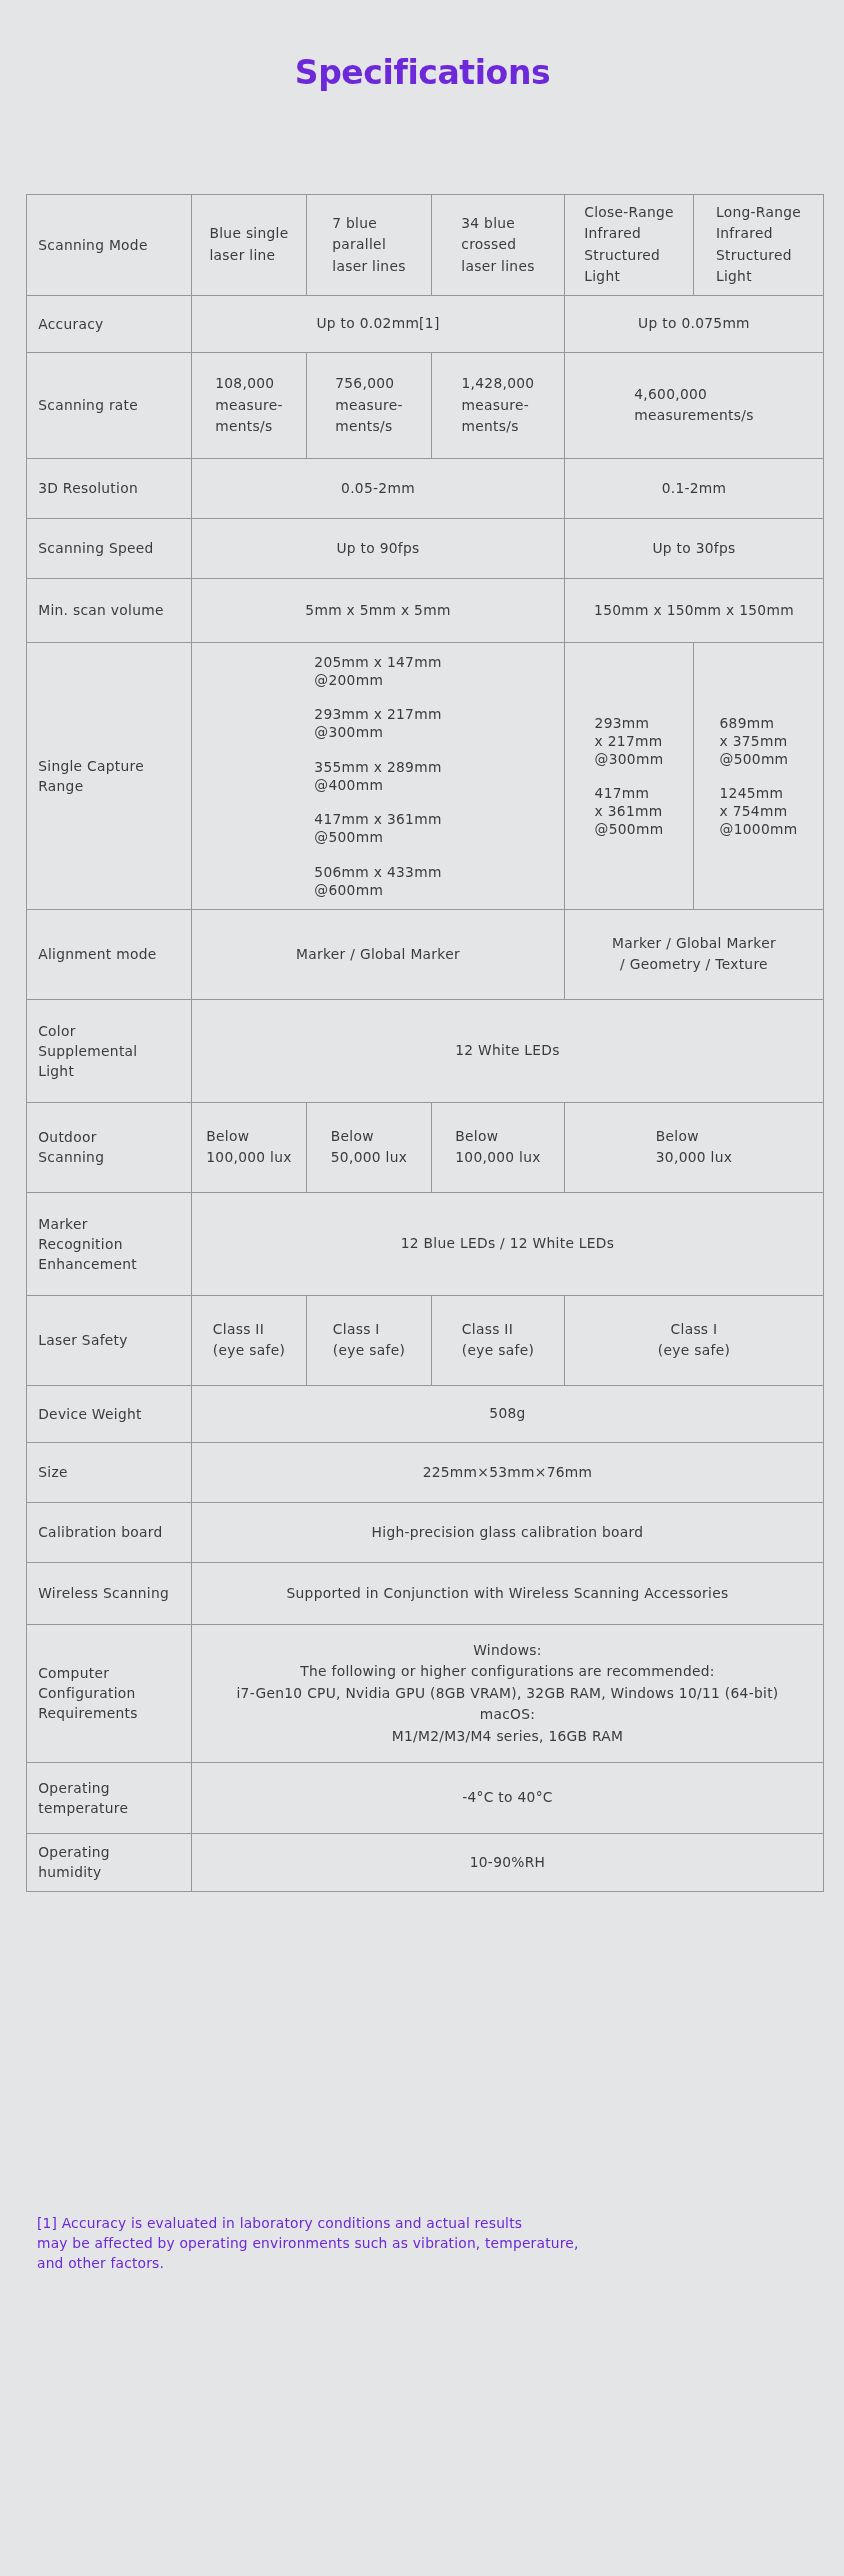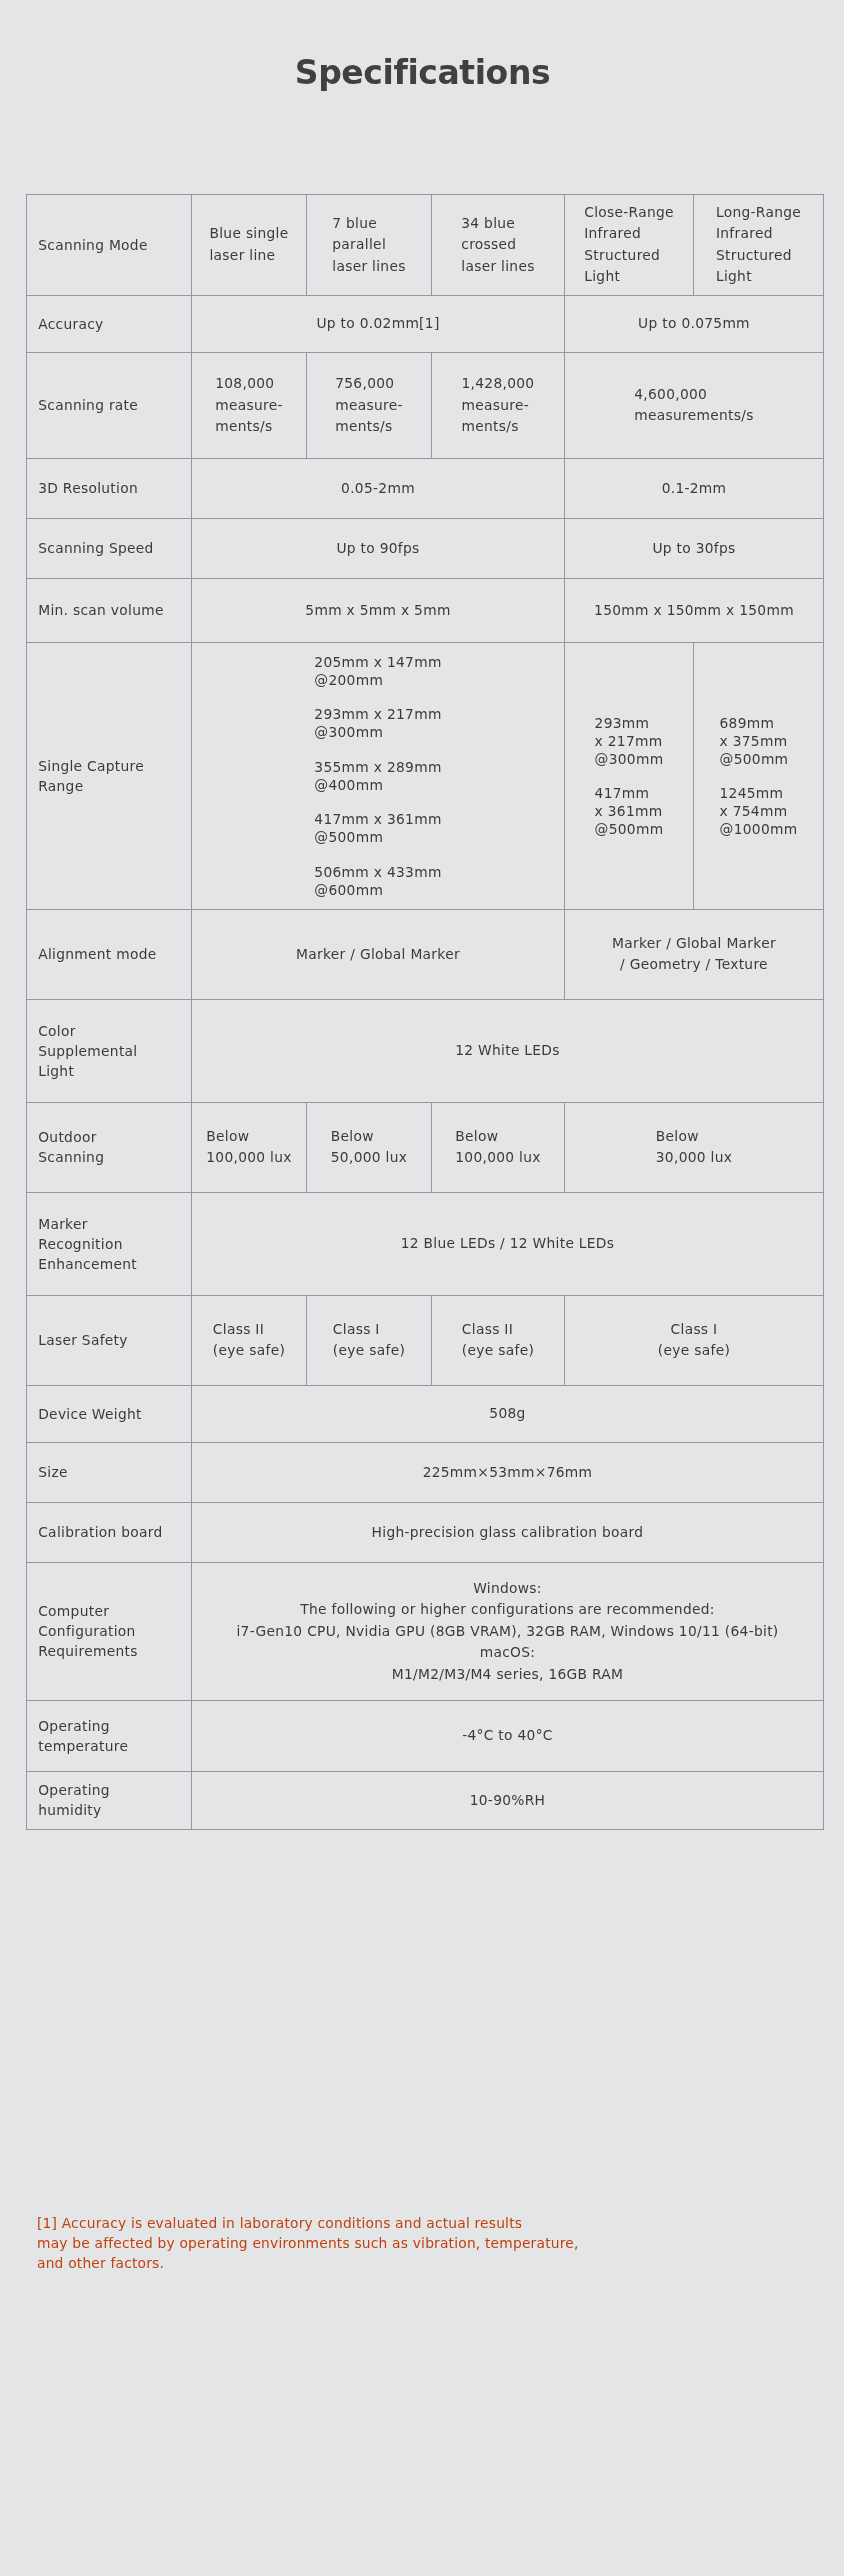--- a/index.html
+++ b/index.html
@@ -11,21 +11,21 @@
     position:relative;
   }
   .page-title{
     position:absolute;
     top:53px;left:0;width:845px;
     margin:0;
     text-align:center;
     font-size:33px;
     font-weight:bold;
     letter-spacing:-0.4px;
-    color:#404040;
+    color:#6d28d9;
   }
   table.spec{
     position:absolute;
     left:26px;top:194px;
     width:797px;
     border-collapse:collapse;
     table-layout:fixed;
     border:0.9px solid #8f8f93;
     border-bottom-width:1.7px;
   }
@@ -50,21 +50,21 @@
   td.vtop{vertical-align:top;padding-top:19px;}
   .grp{line-height:18px;margin-bottom:16.4px;}
   .grp:last-child{margin-bottom:0;}
   .footnote{
     position:absolute;
     left:37px;top:2213px;
     margin:0;
     font-size:13.8px;
     line-height:20px;
     letter-spacing:0.2px;
-    color:#c2410c;
+    color:#6d28d9;
   }
 </style>
 </head>
 <body>
 
 <div>
 
   <h1 class="page-title">Specifications</h1>
 
   <table class="spec">
@@ -150,20 +150,24 @@
           <td colspan="5"><div class="blk">508g</div></td>
         </tr>
         <tr style="height: 60px;">
           <td class="label">Size</td>
           <td colspan="5"><div class="blk">225mm×53mm×76mm</div></td>
         </tr>
         <tr style="height: 60px;">
           <td class="label">Calibration board</td>
           <td colspan="5"><div class="blk">High-precision glass calibration board</div></td>
         </tr>
+        <tr style="height: 62px;">
+          <td class="label">Wireless Scanning</td>
+          <td colspan="5"><div class="blk">Supported in Conjunction with Wireless Scanning Accessories</div></td>
+        </tr>
         <tr style="height: 138px;">
           <td class="label">Computer<br>Configuration<br>Requirements</td>
           <td colspan="5">Windows:<br>The following or higher configurations are recommended:<br>i7-Gen10 CPU, Nvidia GPU (8GB VRAM), 32GB RAM, Windows 10/11 (64-bit)<br>macOS:<br>M1/M2/M3/M4 series, 16GB RAM</td>
         </tr>
         <tr style="height: 71px;">
           <td class="label">Operating<br>temperature</td>
           <td colspan="5"><div class="blk">-4°C to 40°C</div></td>
         </tr>
         <tr style="height: 58px;">
           <td class="label">Operating<br>humidity</td>

